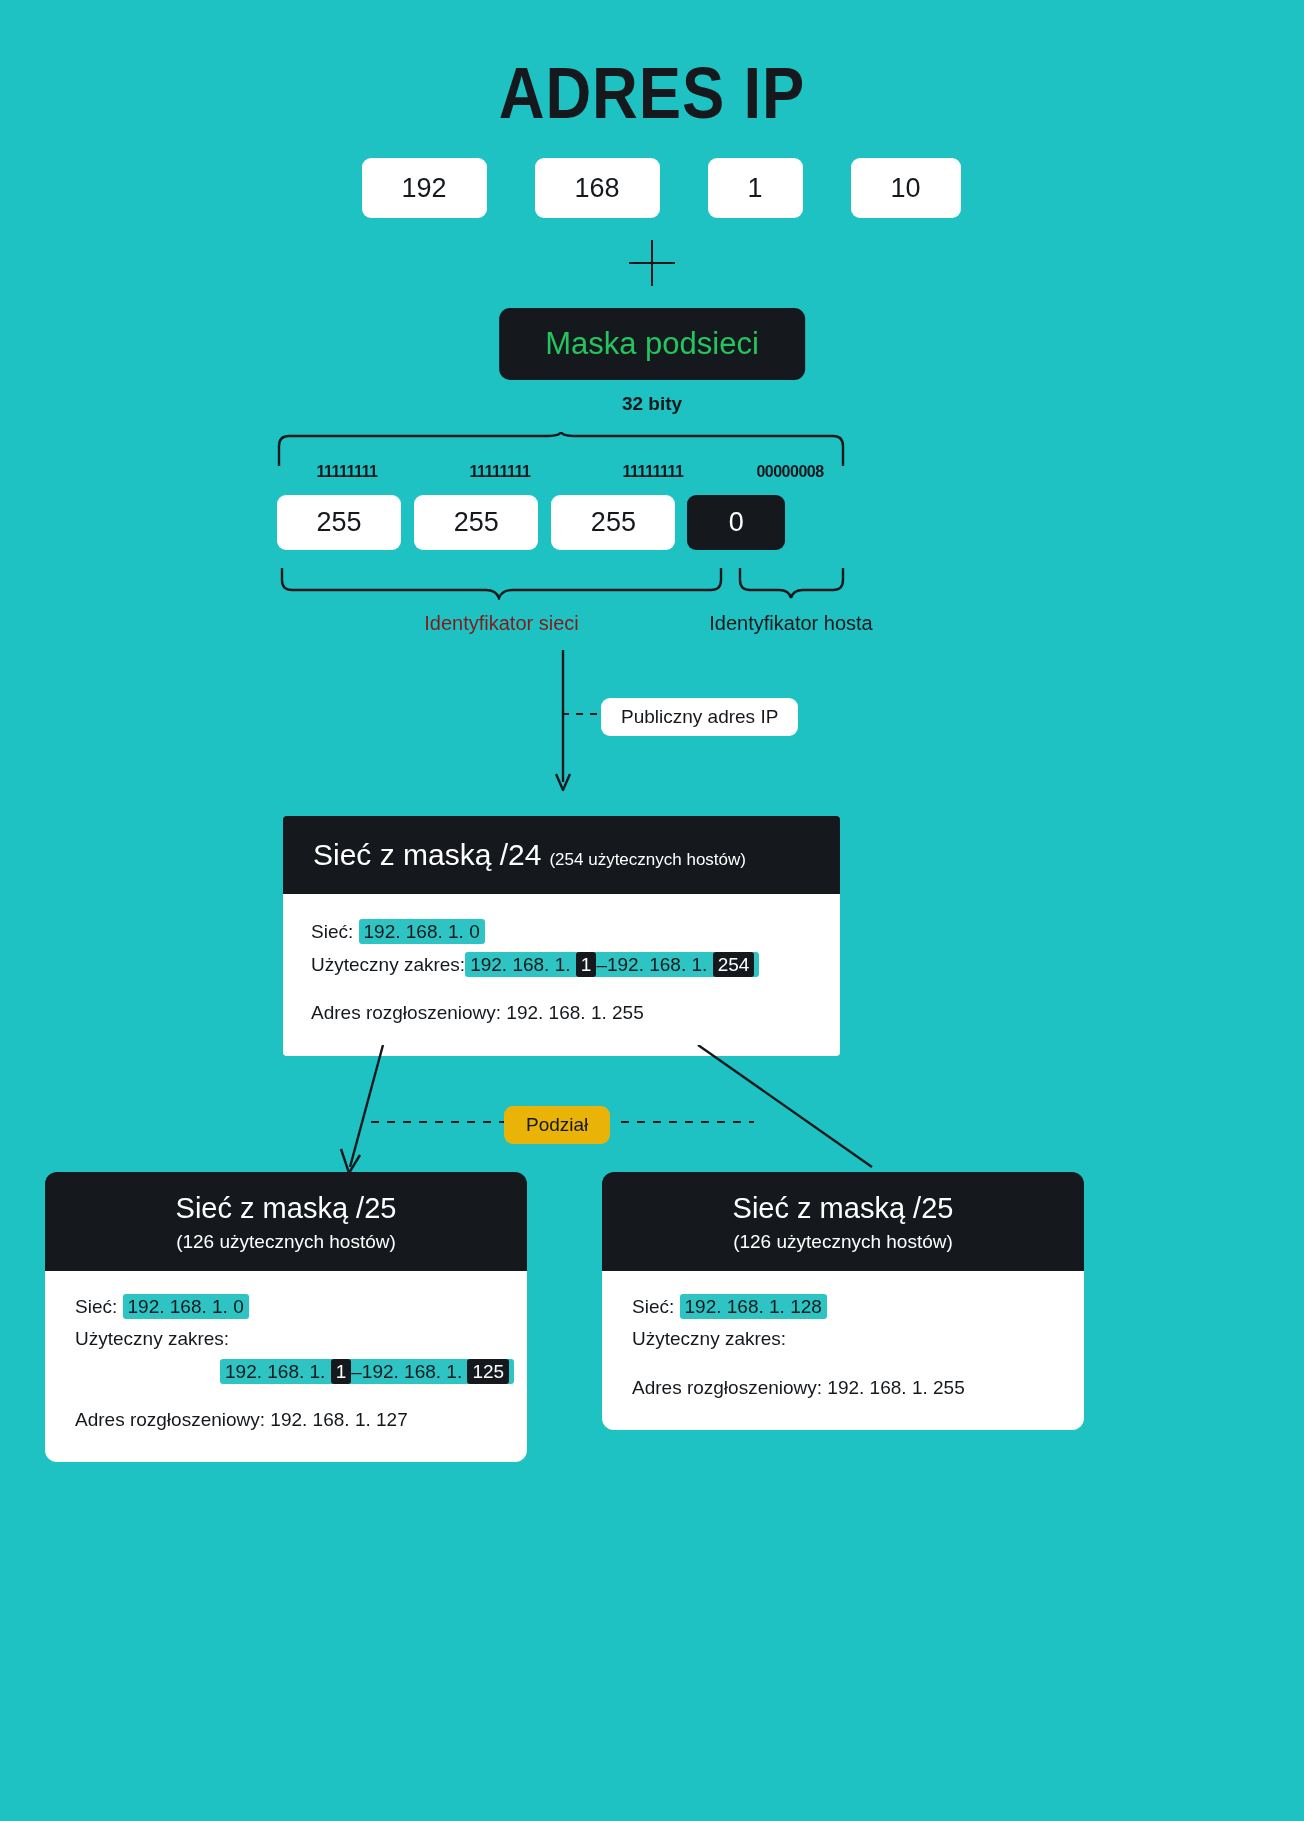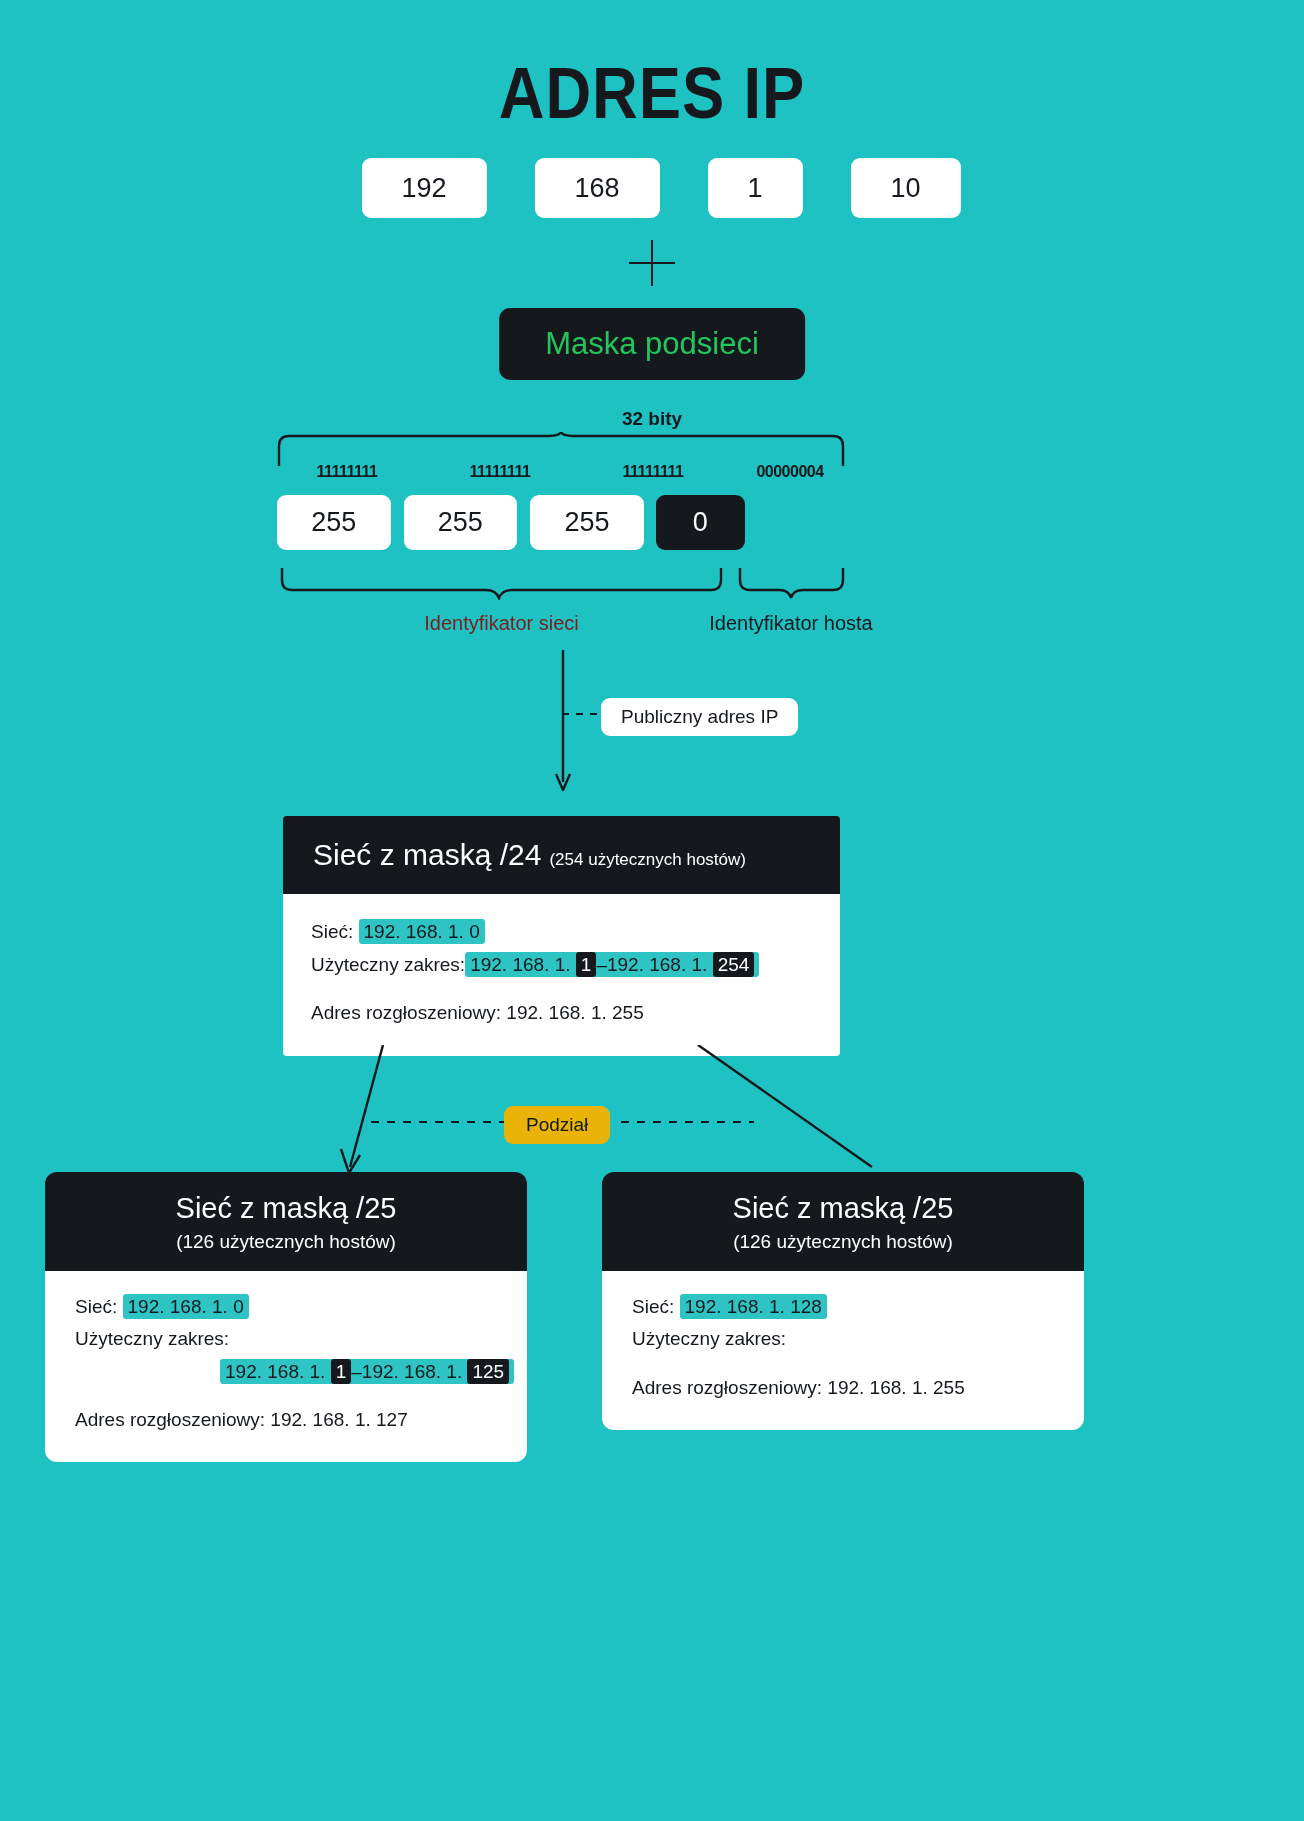--- a/index.html
+++ b/index.html
@@ -46,32 +46,32 @@
 
   
   .mask-pill{
     position:absolute;left:50%;top:308px;transform:translateX(-50%);
     background:#15191d;color:#22c55e;border-radius:11px;
     padding:18px 46px;font-size:31px;white-space:nowrap;
   }
 
   
   .bits-label{position:absolute;left:50%;top:393px;transform:translateX(-50%);
-    font-size:19px;font-weight:bold;color:#15191d;margin-top:15px;}
+    font-size:19px;font-weight:bold;color:#15191d;}
 
   
   .brace-top{position:absolute;left:277px;top:432px;width:568px;height:34px;}
 
   
   .bin-row{position:absolute;top:463px;left:277px;width:568px;
     display:flex;align-items:flex-start;}
   .bin{font-size:16px;font-weight:bold;letter-spacing:-0.5px;text-align:center;color:#15191d;}
 
   
-  .mask-row{position:absolute;top:495px;left:277px;width:468px;display:flex;}
+  .mask-row{position:absolute;top:495px;left:277px;width:508px;display:flex;}
   .moct{
     height:55px;border-radius:9px;display:flex;align-items:center;
     justify-content:center;font-size:27px;
   }
   .moct.light{background:#ffffff;color:#15191d;}
   .moct.dark{background:#15191d;color:#ffffff;}
 
   
   .brace-net{position:absolute;left:280px;top:568px;width:443px;height:32px;}
   .brace-host{position:absolute;left:738px;top:568px;width:107px;height:32px;}
@@ -152,21 +152,21 @@
   <div class="bits-label">32 bity</div>
 
   <svg class="brace-top" viewBox="0 0 568 34">
     <path d="M2,34 L2,14 Q2,4 12,4 L272,4 Q282,4 284,0 Q286,4 296,4 L556,4 Q566,4 566,14 L566,34" fill="none" stroke="#15191d" stroke-width="2.4" stroke-linecap="round"></path>
   </svg>
 
   <div class="bin-row">
     <div class="bin" style="width:140px;">11111111</div>
     <div class="bin" style="width:140px;margin-left:13px;">11111111</div>
     <div class="bin" style="width:140px;margin-left:13px;">11111111</div>
-    <div class="bin" style="width:110px;margin-left:12px;">00000004</div>
+    <div class="bin" style="width:110px;margin-left:12px;">00000008</div>
   </div>
 
   <div class="mask-row">
     <div class="moct light" style="width:140px;">255</div>
     <div class="moct light" style="width:140px;margin-left:13px;">255</div>
     <div class="moct light" style="width:140px;margin-left:13px;">255</div>
     <div class="moct dark" style="width:110px;margin-left:12px;">0</div>
   </div>
 
   <svg class="brace-net" viewBox="0 0 443 32">

